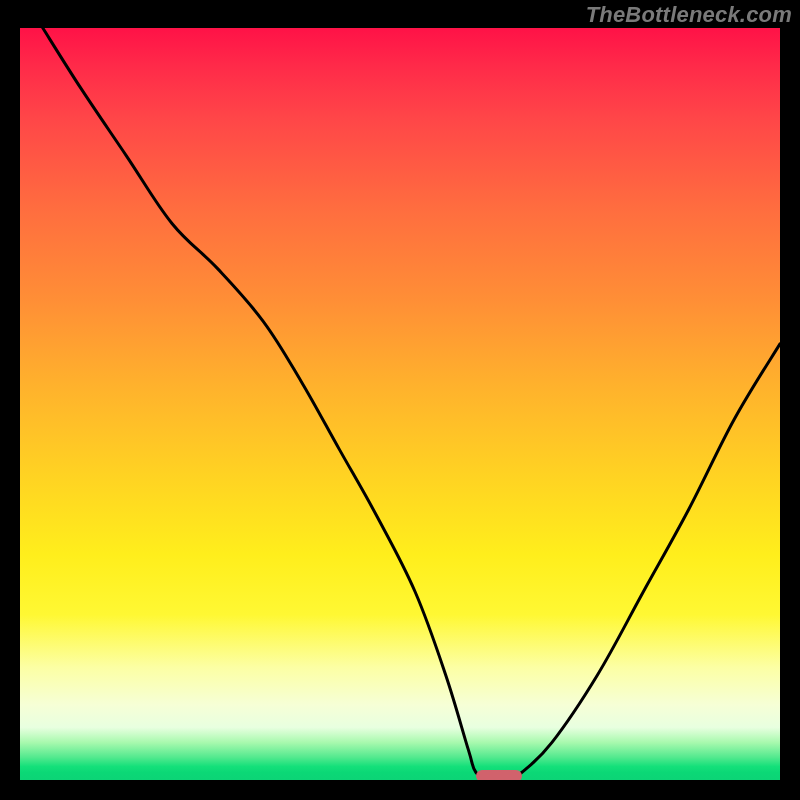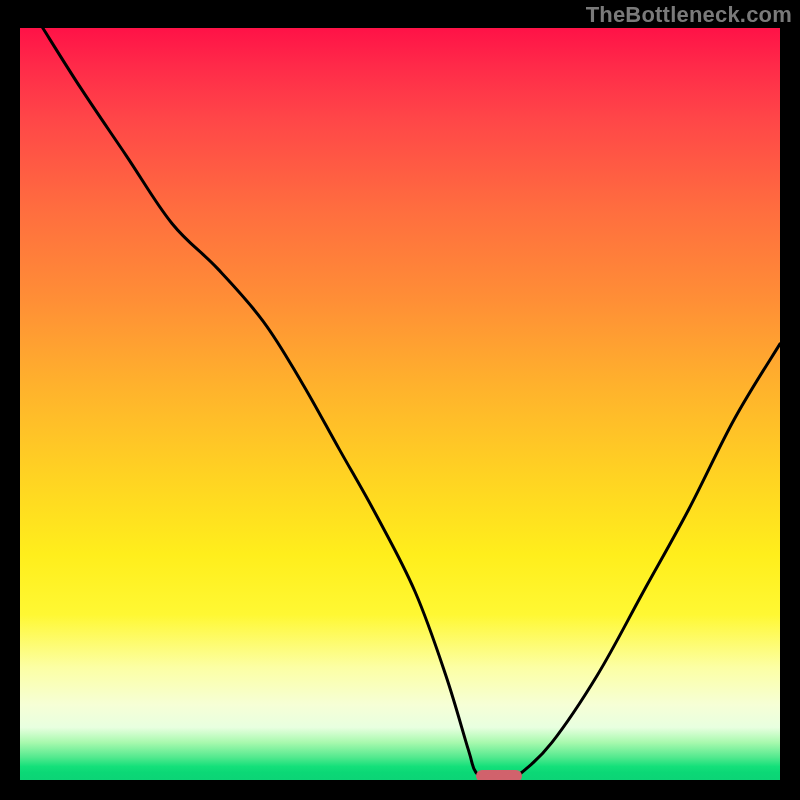--- a/index.html
+++ b/index.html
@@ -19,20 +19,21 @@
   .watermark {
     position: absolute;
     top: 2px;
     right: 8px;
     font-family: Arial, Helvetica, sans-serif;
     font-size: 22px;
     font-weight: bold;
     color: #7a7a7a;
     letter-spacing: 0.2px;
     z-index: 10;
+    font-style: italic;
   }
   .plot {
     position: absolute;
     left: 20px;
     top: 28px;
     width: 760px;
     height: 752px;
     overflow: hidden;
   }
   .gradient {

